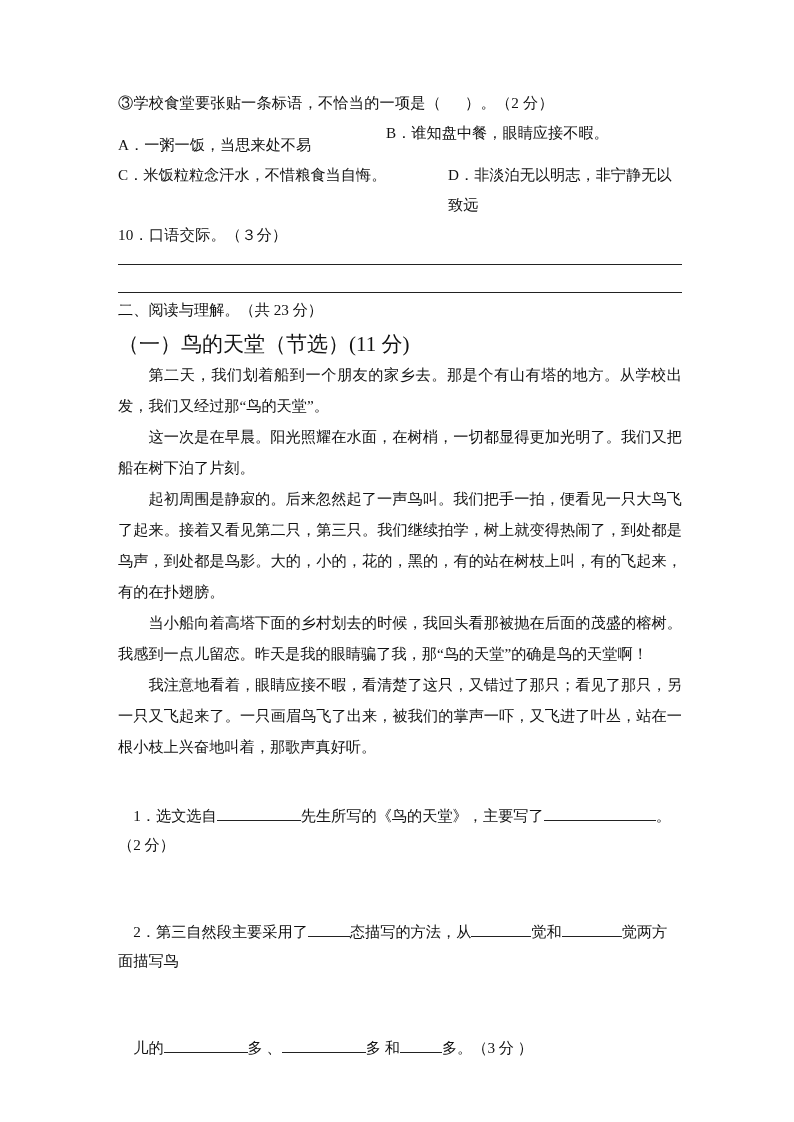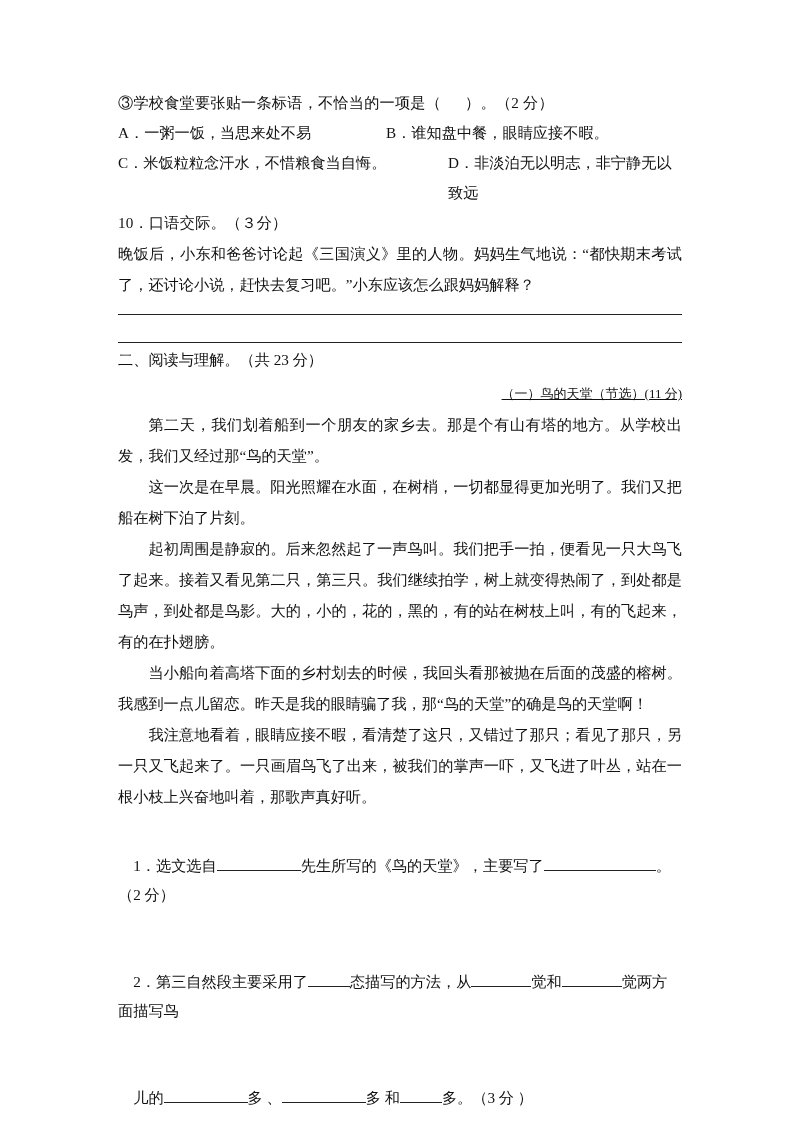--- a/index.html
+++ b/index.html
@@ -36,44 +36,43 @@
     margin: 0;
   }
   .para-noindent {
     text-indent: 0;
   }
   .choice-row {
     display: flex;
     font-size: 15.2px;
     line-height: 30px;
   }
-  .choice-a { width: 268px; flex: none; }
+  .choice-a { width: 268px; flex: none; margin-top: 12px; }
   .choice-b { flex: 1; }
   .choice-c { width: 330px; flex: none; }
   .choice-d { flex: 1; }
   .answer-rule {
     border: none;
     border-top: 1px solid #222;
     margin: 14px 0 0 0;
     height: 0;
   }
   .answer-rule.second {
     margin-top: 27px;
   }
   .section-head {
     font-size: 15.2px;
     line-height: 30px;
     margin-top: 2px;
   }
   .sub-title {
-    font-size: 13px;
+    font-size: 21px;
     line-height: 30px;
-    text-align: right;
+    text-align: left;
     margin-top: 4px;
-    text-decoration: underline;
   }
   .q-line {
     font-size: 15.2px;
     line-height: 29px;
     white-space: pre-wrap;
   }
   .blank {
     display: inline-block;
     border-bottom: 1px solid #222;
     vertical-align: baseline;
@@ -96,21 +95,20 @@
     <span class="choice-b">B．谁知盘中餐，眼睛应接不暇。</span>
   </div>
 
   <div class="choice-row">
     <span class="choice-c">C．米饭粒粒念汗水，不惜粮食当自悔。</span>
     <span class="choice-d">D．非淡泊无以明志，非宁静无以致远</span>
   </div>
 
   <div class="line">10．口语交际。（３分）</div>
 
-  <p class="para para-noindent">晚饭后，小东和爸爸讨论起《三国演义》里的人物。妈妈生气地说：“都快期末考试了，还讨论小说，赶快去复习吧。”小东应该怎么跟妈妈解释？</p>
 
   <hr class="answer-rule">
   <hr class="answer-rule second">
 
   <div class="section-head">二、阅读与理解。（共 23 分）</div>
 
   <div class="sub-title">（一）鸟的天堂（节选）(11 分)</div>
 
   <p class="para">第二天，我们划着船到一个朋友的家乡去。那是个有山有塔的地方。从学校出发，我们又经过那“鸟的天堂”。</p>
   <p class="para">这一次是在早晨。阳光照耀在水面，在树梢，一切都显得更加光明了。我们又把船在树下泊了片刻。</p>

